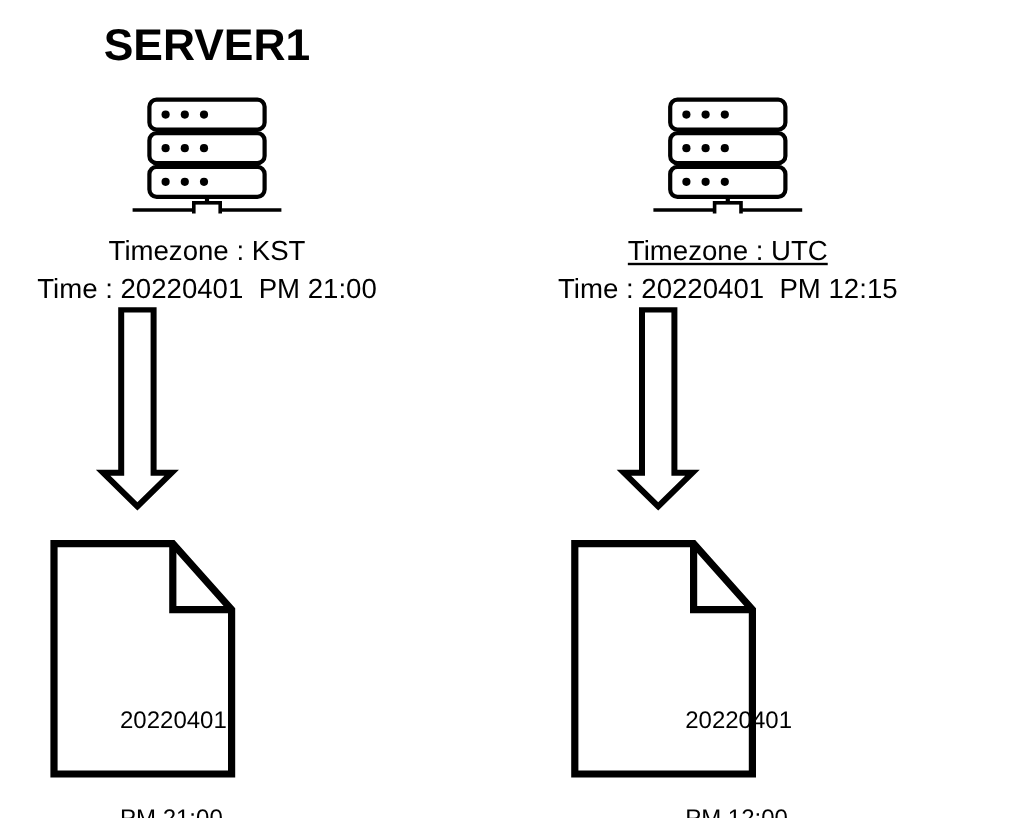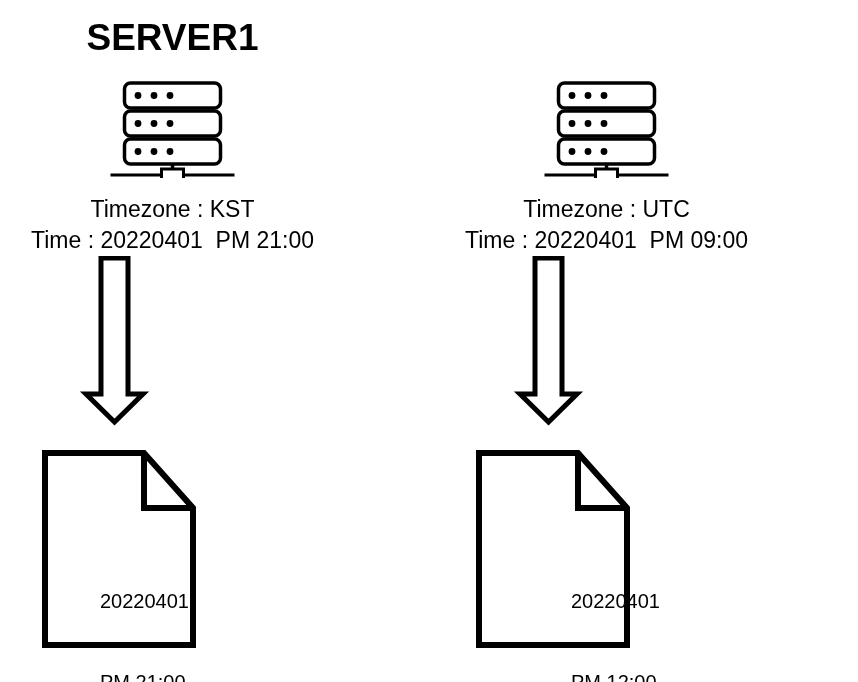--- a/index.html
+++ b/index.html
@@ -62,21 +62,21 @@
     left: 0;
     width: 429px;
     text-align: center;
     font-size: 23px;
     line-height: 31px;
     white-space: pre;
   }
   .info-tz   { top: 194px; }
   .info-time { top: 225px; }
   .col-left  .info-tz   { transform: translateX(-42px); }
-  .col-right .info-tz   { transform: translateX(-37px); }
+  .col-right .info-tz   { transform: translateX(-37px); text-decoration: underline; }
   .col-left  .info-time { transform: translateX(-42px); }
   .col-right .info-time { transform: translateX(-37px); }
 
   .arrow {
     position: absolute;
     top: 256px;
     left: 0;
     width: 429px;
     height: 170px;
   }
@@ -196,21 +196,21 @@
           <circle cx="212" cy="45.5" r="3.4"></circle>
           <circle cx="180" cy="73.5" r="3.4"></circle>
           <circle cx="196" cy="73.5" r="3.4"></circle>
           <circle cx="212" cy="73.5" r="3.4"></circle>
         </g>
       </svg>
     </div>
 
     <div class="info info-tz">Timezone : UTC</div>
 
-    <div class="info info-time">Time : 20220401  PM 09:00</div>
+    <div class="info info-time">Time : 20220401  PM 12:15</div>
 
     <div class="arrow">
       <svg width="429" height="170" viewBox="0 0 429 170" xmlns="http://www.w3.org/2000/svg">
         <polygon points="143,2 170,2 170,138 185,138 156.5,166 128,138 143,138" fill="#ffffff" stroke="#000000" stroke-width="5" stroke-linejoin="miter"></polygon>
       </svg>
     </div>
 
     <div class="doc">
       <svg width="429" height="208" viewBox="0 0 429 208" xmlns="http://www.w3.org/2000/svg">
         <polygon points="87,5 186,5 235,60 235,197 87,197" fill="#ffffff" stroke="#000000" stroke-width="6" stroke-linejoin="miter"></polygon>

